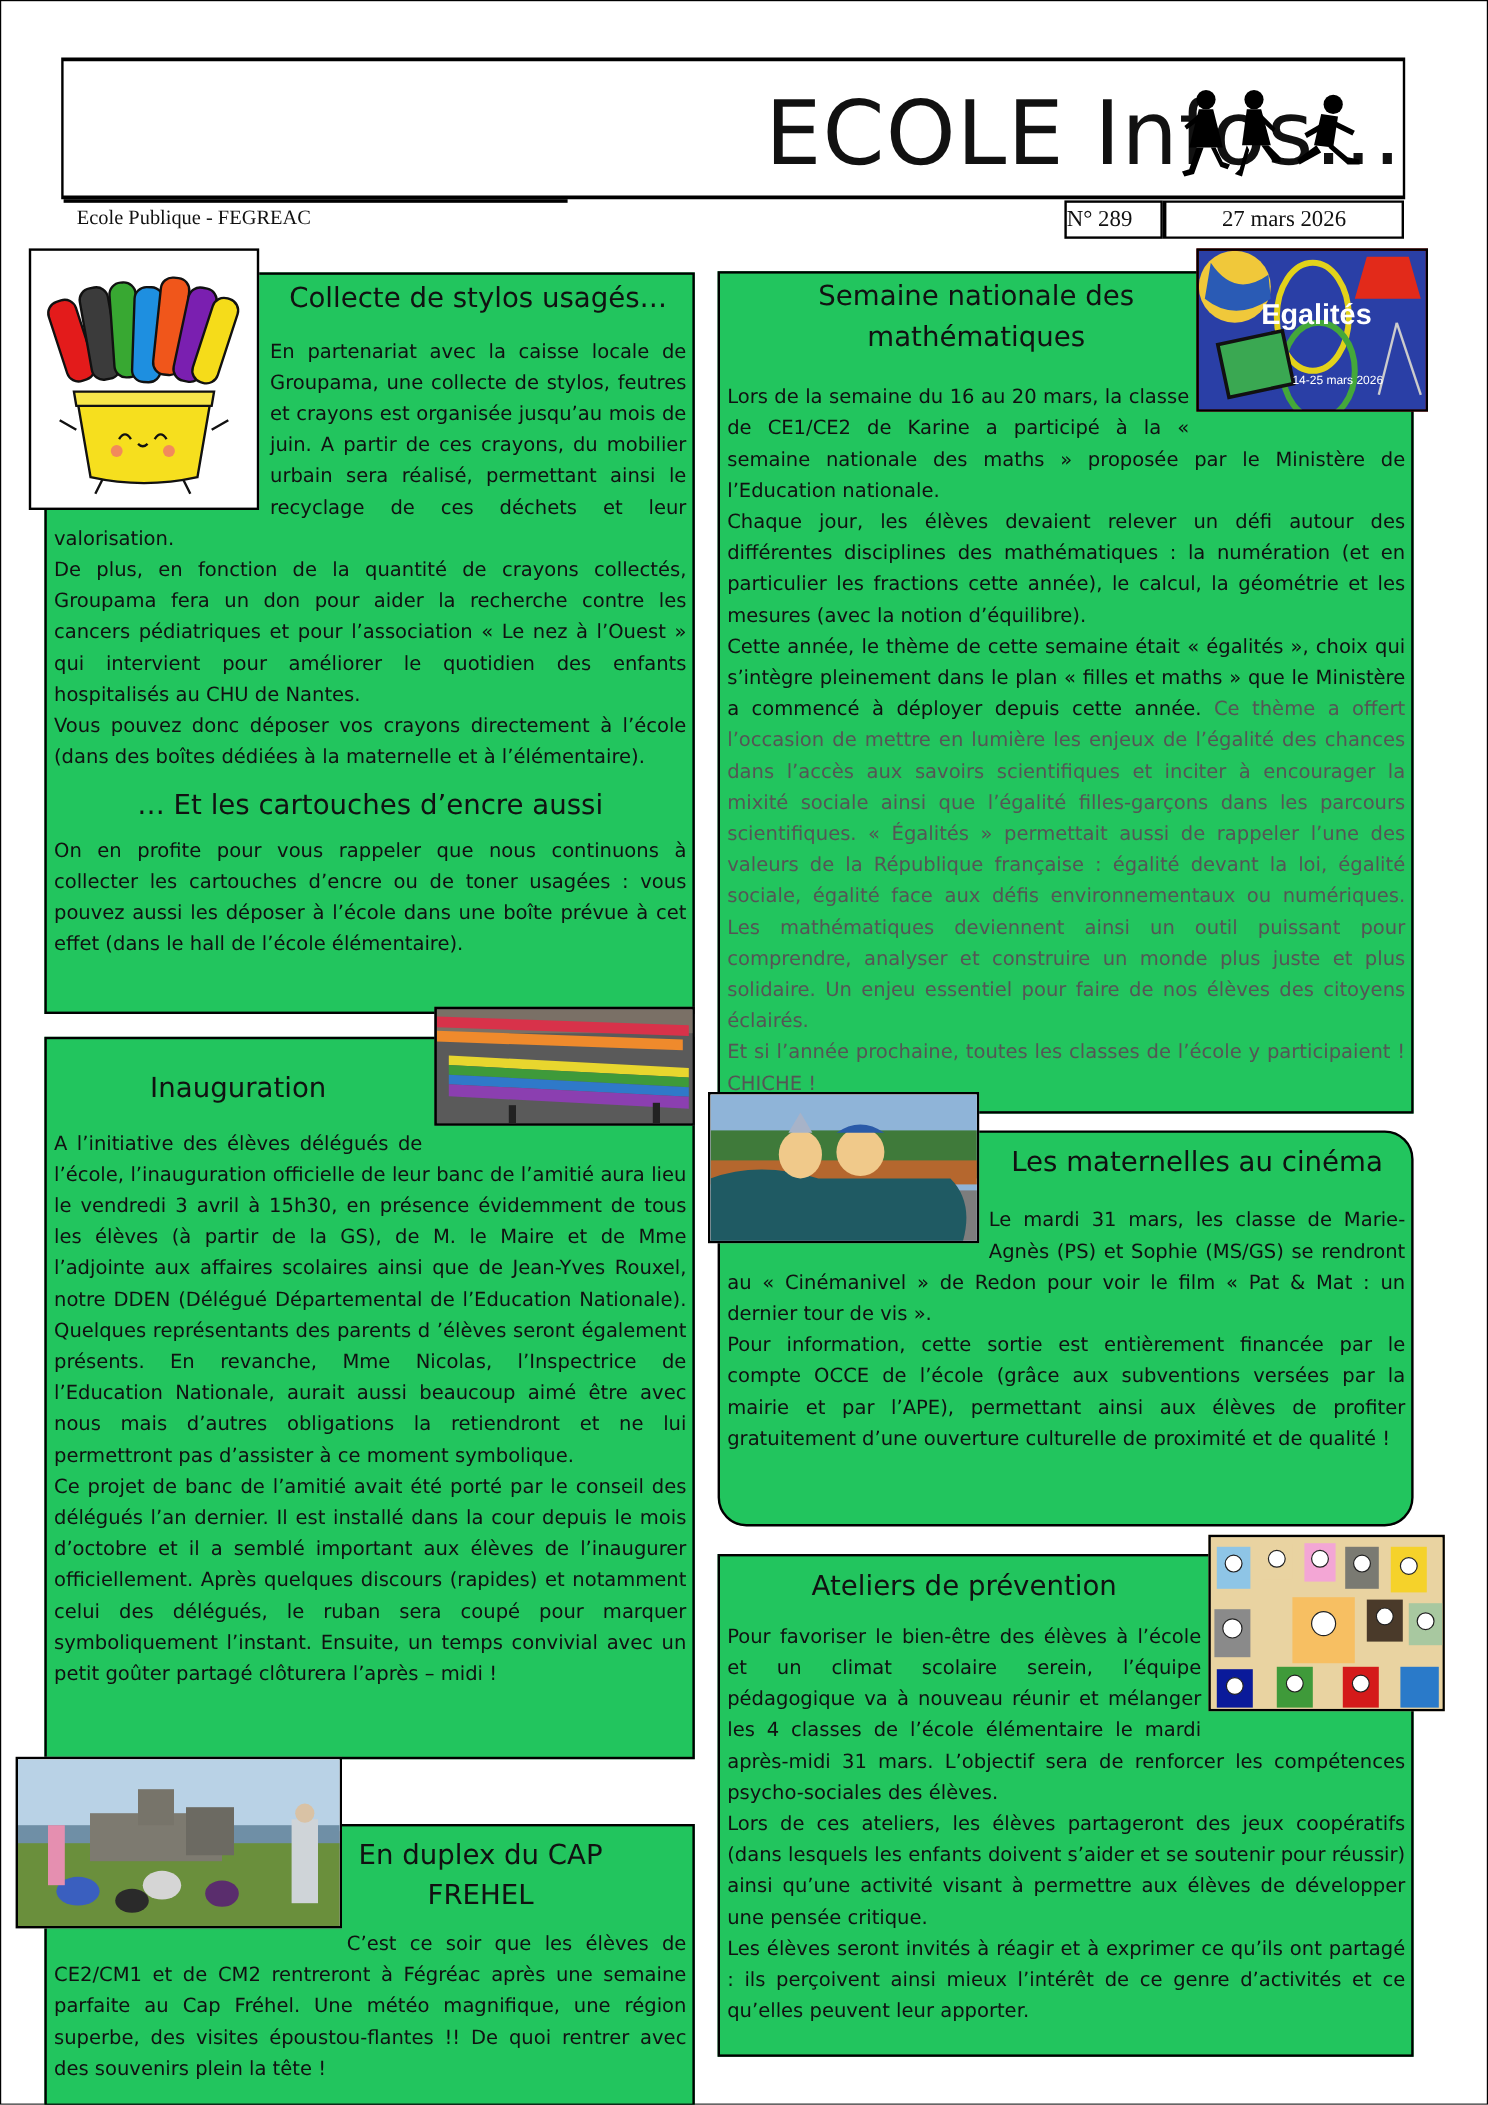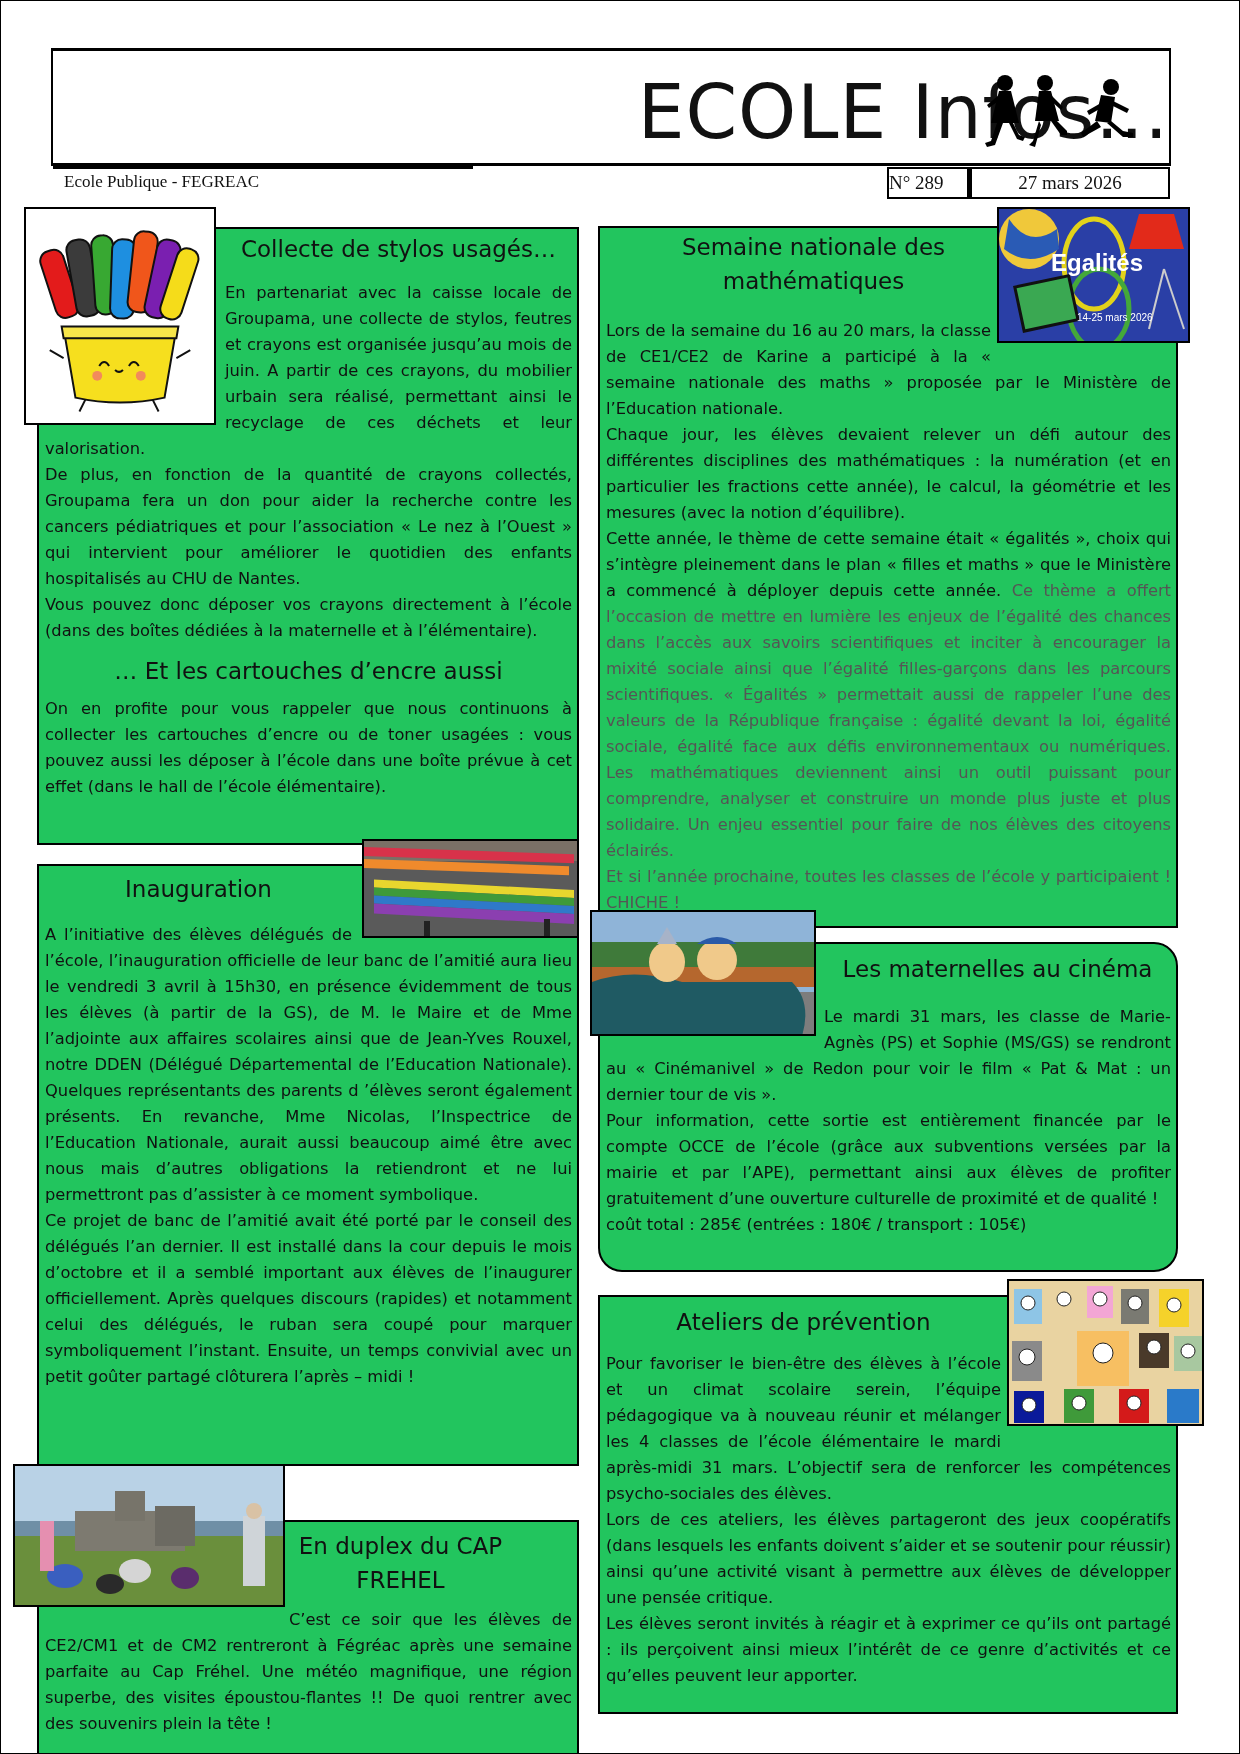--- a/index.html
+++ b/index.html
@@ -92,21 +92,21 @@
     <path d="M104 158 q5 -8 10 0" stroke="#111" stroke-width="2" fill="none"></path>
     <path d="M90 162 q4 4 8 0" stroke="#111" stroke-width="2" fill="none"></path>
     <circle cx="72" cy="168" r="5" fill="#f28a5c"></circle>
     <circle cx="116" cy="168" r="5" fill="#f28a5c"></circle>
     <path d="M38 150 l-14 -8 M152 150 l14 -8 M60 192 l-6 12 M128 192 l6 12" stroke="#111" stroke-width="2"></path>
   </svg>
 </div>
 
 <div class="box" style="left:37px;top:864px;width:542px;height:602px;padding:0 5px 0 6px;">
   <div style="float:right;width:220px;height:76px;"></div>
-  <div class="art-title" style="margin-top:6px;margin-bottom:16px;padding-right:120px;">Inauguration</div>
+  <div class="art-title" style="margin-top:24px;margin-bottom:16px;padding-right:120px;">Inauguration</div>
   <div class="art-text">
     <p>A l’initiative des élèves délégués de l’école, l’inauguration officielle de leur banc de l’amitié aura lieu le vendredi 3 avril à 15h30, en présence évidemment de tous les élèves (à partir de la GS), de M. le Maire et de Mme l’adjointe aux affaires scolaires ainsi que de Jean-Yves Rouxel, notre DDEN (Délégué Départemental de l’Education Nationale). Quelques représentants des parents d ’élèves seront également présents. En revanche, Mme Nicolas, l’Inspectrice de l’Education Nationale, aurait aussi beaucoup aimé être avec nous mais d’autres obligations la retiendront et ne lui permettront pas d’assister à ce moment symbolique.</p>
     <p>Ce projet de banc de l’amitié avait été porté par le conseil des délégués l’an dernier. Il est installé dans la cour depuis le mois d’octobre et il a semblé important aux élèves de l’inaugurer officiellement. Après quelques discours (rapides) et notamment celui des délégués, le ruban sera coupé pour marquer symboliquement l’instant. Ensuite, un temps convivial avec un petit goûter partagé clôturera l’après – midi !</p>
   </div>
 </div>
 <div class="img" style="left:362px;top:839px;width:217px;height:99px;background:#555;">
   <svg viewBox="0 0 215 97" width="215" height="97">
     <rect width="215" height="97" fill="#5a5a5a"></rect>
     <rect x="0" y="0" width="215" height="20" fill="#7a7066"></rect>
     <rect x="0" y="6" width="210" height="9" fill="#d8324a" transform="skewY(2)"></rect>
@@ -178,21 +178,20 @@
   <div class="abs" style="left:52px;top:40px;font-size:24px;font-weight:bold;color:#fff;font-family:'Liberation Sans',sans-serif;">Egalités</div>
   <div class="abs" style="left:78px;top:103px;font-size:10px;color:#fff;font-family:'Liberation Sans',sans-serif;">14-25 mars 2026</div>
 </div>
 
 <div class="box" style="left:598px;top:942px;width:580px;height:330px;padding:0 5px 0 6px;border-radius:24px;">
   <div style="float:left;width:218px;height:92px;"></div>
   <div class="art-title" style="margin-top:8px;margin-bottom:18px;">Les maternelles au cinéma</div>
   <div class="art-text">
     <p>Le mardi 31 mars, les classe de Marie-Agnès (PS) et Sophie (MS/GS) se rendront au « Cinémanivel » de Redon pour voir le film « Pat &amp; Mat : un dernier tour de vis ».</p>
     <p>Pour information, cette sortie est entièrement financée par le compte OCCE de l’école (grâce aux subventions versées par la mairie et par l’APE), permettant ainsi aux élèves de profiter gratuitement d’une ouverture culturelle de proximité et de qualité !</p>
-    <p>coût total : 285€ (entrées : 180€ / transport : 105€)</p>
   </div>
 </div>
 <div class="img" style="left:590px;top:910px;width:226px;height:126px;">
   <svg viewBox="0 0 224 124" width="224" height="124">
     <rect width="224" height="124" fill="#8fb4d8"></rect>
     <rect y="30" width="224" height="40" fill="#3f7a3a"></rect>
     <rect y="55" width="224" height="20" fill="#b5672e"></rect>
     <rect y="80" width="224" height="44" fill="#7d7d7d"></rect>
     <path d="M0 70 Q40 55 90 70 L200 70 Q220 90 210 124 L0 124 Z" fill="#1f5a63"></path>
     <ellipse cx="75" cy="50" rx="18" ry="20" fill="#f0c98a"></ellipse>

